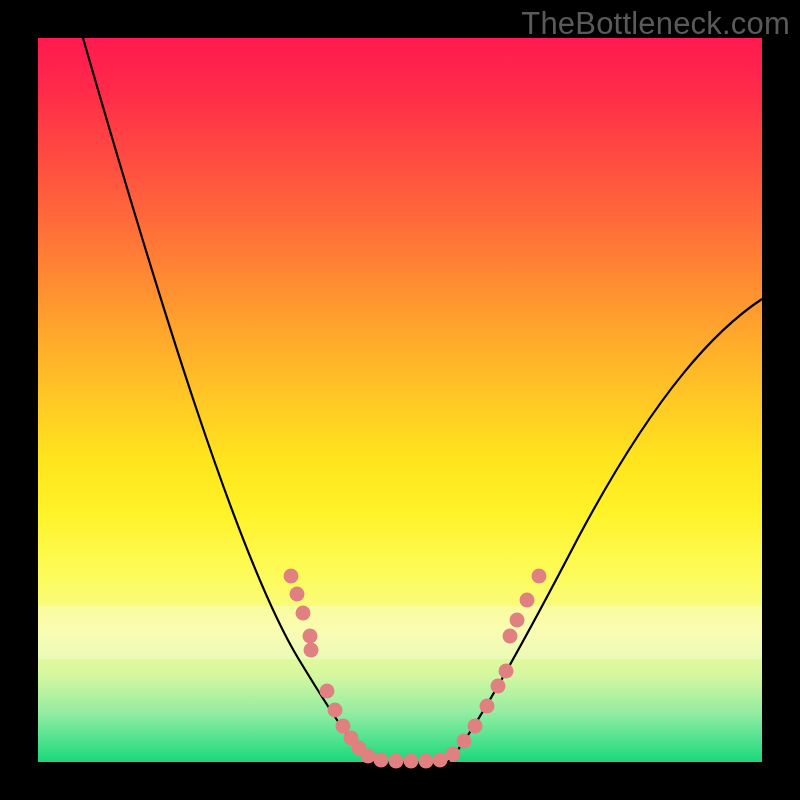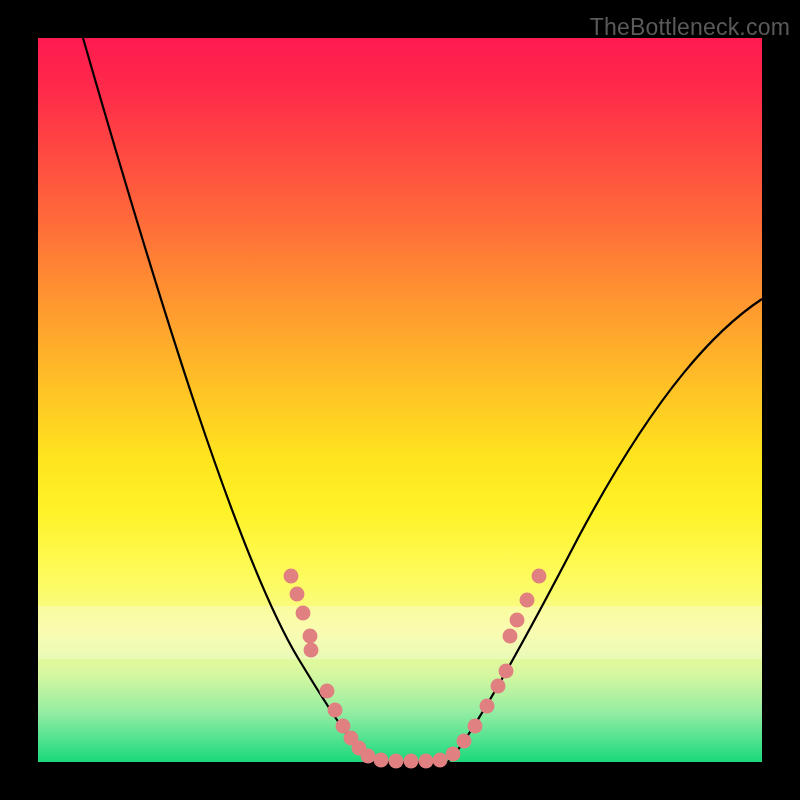--- a/index.html
+++ b/index.html
@@ -39,24 +39,24 @@
       #fdfb5a 74%,
       #f7fb94 82%,
       #d5f7a0 88%,
       #96eda2 93%,
       #4ee28f 97%,
       #19d97a 100%
     );
   }
   .brand {
     position: absolute;
-    top: 14px;
+    top: 6px;
     right: 10px;
     color: #5a5a5a;
-    font-size: 23px;
+    font-size: 31px;
     font-weight: 500;
     letter-spacing: 0.2px;
   }
   
   .band {
     position: absolute;
     left: 0;
     width: 100%;
     background: rgba(255, 255, 255, 0.28);
   }

